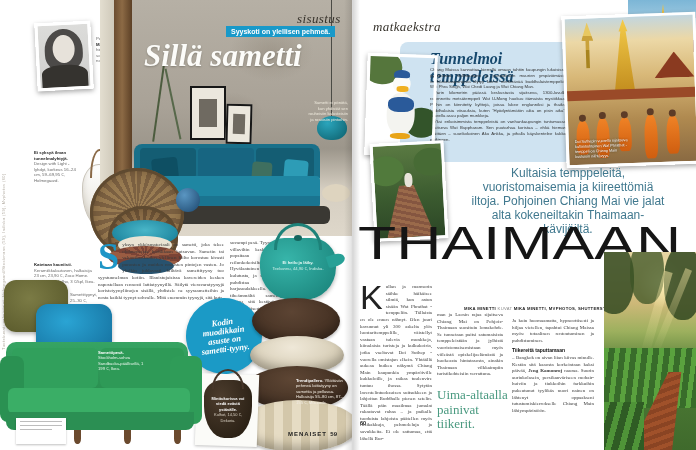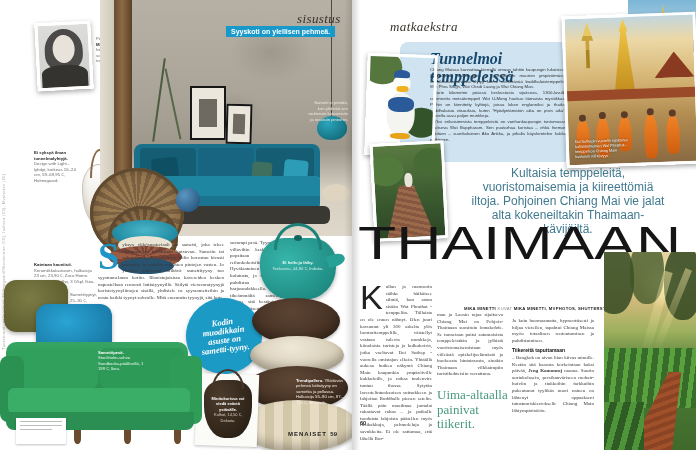--- a/index.html
+++ b/index.html
@@ -89,20 +89,21 @@
         <div class="abs" style="left:122px;top:10px;width:58px;height:30px;background:#145d73;border-radius:4px;"></div>
         <div class="abs" style="left:18px;top:20px;width:26px;height:22px;background:#0e4f63;border-radius:4px;transform:rotate(-6deg);"></div>
         <div class="abs" style="left:118px;top:24px;width:20px;height:18px;background:#3f6f5f;border-radius:4px;transform:rotate(4deg);"></div>
         <div class="abs" style="left:150px;top:22px;width:24px;height:20px;background:#2d9cb6;border-radius:4px;transform:rotate(5deg);"></div>
         <div class="abs" style="left:0;top:38px;width:186px;height:26px;background:#1f86a2;border-radius:4px;"></div>
         <div class="abs" style="left:0;top:58px;width:186px;height:16px;background:#1a7490;border-radius:0 0 8px 8px;"></div>
       </div>
       <div class="abs" style="left:222px;top:184px;width:28px;height:18px;border-radius:50%;background:#ded4bf;"></div>
       <div class="abs" style="left:24px;top:206px;width:206px;height:18px;background:#3a3833;border-radius:6px;"></div>
       <div class="abs" style="left:126px;top:26px;padding:2px 5px;background:#1899c9;color:#fff;font-size:7px;font-weight:bold;">Syyskoti on ylellisen pehmeä.</div>
+      <div class="abs" style="left:44px;top:40px;width:210px;font-family:'Liberation Serif',serif;font-style:italic;font-weight:bold;font-size:31px;line-height:1;color:#fcfcf9;text-shadow:0 1px 2px rgba(40,40,30,.3);">Sillä sametti</div>
       <div class="abs" style="right:4px;top:100px;width:40px;font-size:4.2px;line-height:1.35;color:#efeadd;text-align:right;">Sametti ei pönötä, kun yhdistät sen rouheisiin kalusteisiin ja rosoisiin pintoihin.</div>
     </div>
 
     <div class="abs serif-label" style="left:297px;top:11px;font-style:italic;">sisustus</div>
 
     <div class="abs rattan" style="left:90px;top:168px;width:94px;height:90px;"></div>
     <div class="abs rattan" style="left:108px;top:206px;width:70px;height:64px;background:repeating-conic-gradient(#6d5438 0 9deg,#8d6f49 9deg 18deg);"></div>
     <div class="abs" style="left:176px;top:188px;width:24px;height:24px;border-radius:50%;background:radial-gradient(at 35% 30%,#5a96c2,#28567e 80%);"></div>
     <div class="abs plate" style="left:112px;top:220px;width:66px;height:26px;background:radial-gradient(at 50% 40%,#49b6c8,#1f87a0 75%);"></div>
     <div class="abs plate" style="left:118px;top:236px;width:54px;height:18px;background:#eae4d4;"></div>
@@ -183,21 +184,21 @@
     </div>
 
     <div class="abs" style="left:288px;top:431px;font-size:6px;color:#222;">
       <b style="letter-spacing:1px;">MENAISET</b>
       &nbsp;<b>59</b>
     </div>
   </div>
 
   <div class="abs" style="left:352px;top:0;width:344px;height:450px;background:#fff;">
 
-    <div class="abs serif-label" style="left:38px;top:19px;">matkaekstra</div>
+    <div class="abs serif-label" style="left:21px;top:19px;">matkaekstra</div>
 
     <div class="abs" style="left:48px;top:42px;width:172px;height:120px;background:#cfe3f1;border-radius:8px;">
       <div class="abs" style="left:30px;top:8px;font-family:'Liberation Serif',serif;font-style:italic;font-weight:bold;font-size:16px;color:#17496e;">Tunnelmoi temppeleissä</div>
       <div class="abs" style="left:30px;top:25px;width:136px;font-size:4.3px;line-height:1.35;color:#333;text-align:justify;">
         <p style="margin:0;">Chiang Maissa kannattaa kierrellä omaan tahtiin kaupungin lukuisissa pyhäköissä. Vallihautojen ja punatiilisten muurien ympäröimästä vanhastakaupungista löytyy kolme merkittävää buddhalaistemppeliä: Wat Phra Singh, Wat Chedi Luang ja Wat Chiang Man.</p>
         <p style="margin:0;text-indent:4px;">Parin kilometrin päässä keskustasta sijaitseva, 1300-luvulla rakennettu metsätemppeli Wat U-Mong huokuu itämaista mystiikkaa. Puihin on kiinnitetty kylttejä, joissa lukee englanniksi ja thaiksi buddhalaisia viisauksia, kuten ”Hyödyntämätön aika on pisin aika”. Alueella asuu paljon munkkeja.</p>
         <p style="margin:0;text-indent:4px;">Yksi erikoisimmista temppeleistä on vanhankaupungin tuntumassa sijaitseva Wat Buppharam. Sen puutarhaa koristaa – ehkä hieman yllättäen – suurikokoinen Aku Ankka, ja pihalla käyskentelee kukko poikineen.</p>
       </div>
     </div>
 

